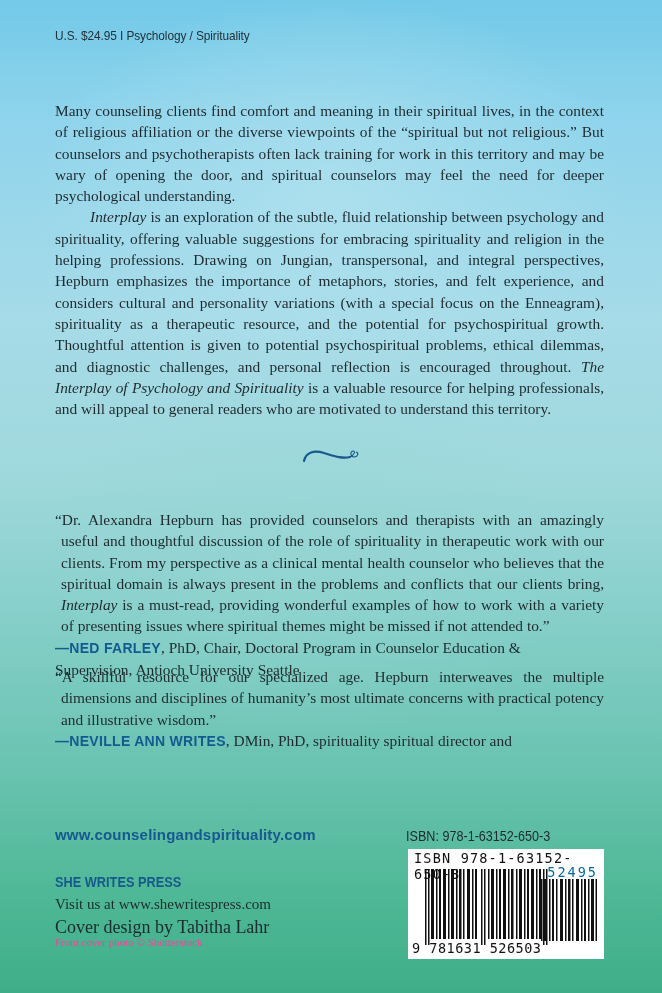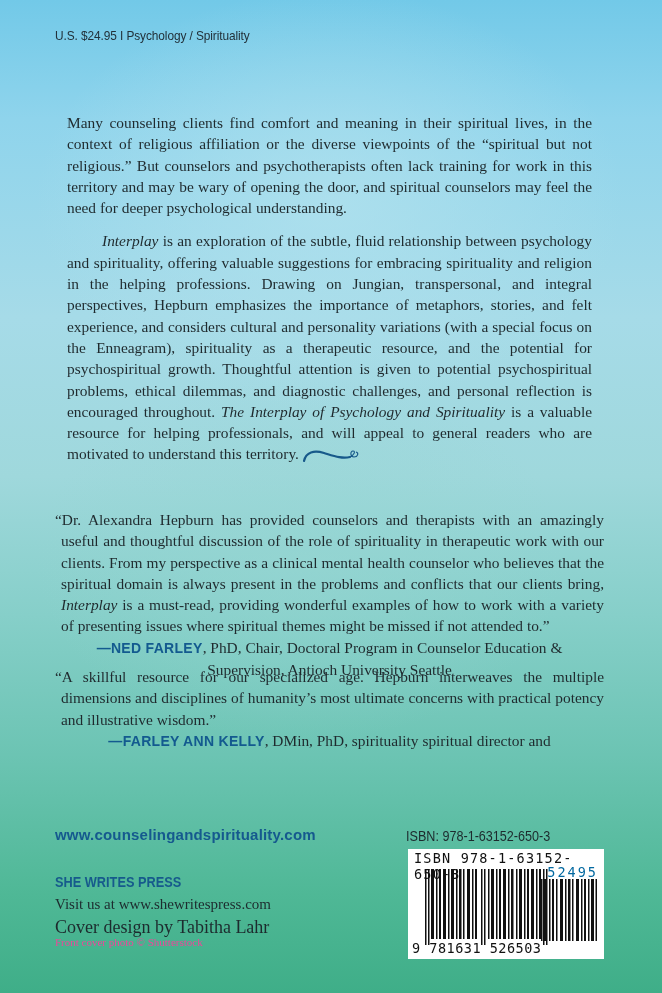--- a/index.html
+++ b/index.html
@@ -18,30 +18,30 @@
     }
     #price {
       left: 55px; top: 28px; font-size: 13.5px; color: #22313a;
       letter-spacing: -0.1px; transform: scaleX(0.88); transform-origin: left top;
     }
     #blurb {
       left: 55px; top: 100px; width: 549px;
       font-size: 15.4px; line-height: 21.3px; text-align: justify;
       color: #1f2a2e;
     }
-    #blurb p { margin: 12px; }
+    #blurb p { margin: 0; }
     #blurb p.indent { text-indent: 35px; }
     #flourish { left: 300px; top: 442px; width: 64px; height: 22px; }
     .quote {
       font-size: 15.4px; line-height: 21.3px; text-align: justify; color: #1f2a2e;
     }
     .quote p { margin: 0; padding-left: 6px; text-indent: -6px; }
     #quote1 { left: 55px; top: 509px; width: 549px; }
     #quote2 { left: 55px; top: 666px; width: 549px; }
-    .attrib { text-align: center; margin: 0; }
+    .attrib { text-align: left; margin: 0; }
     .attrib .name {
       font-family: "Liberation Sans", "DejaVu Sans", sans-serif;
       font-weight: bold; color: #135a8f; letter-spacing: 0.3px;
       font-size: 14px;
     }
     #website {
       left: 55px; top: 826px; font-size: 15px; font-weight: bold; color: #15598e;
       font-family: "Liberation Sans", "DejaVu Sans", sans-serif; letter-spacing: 0.2px;
     }
     #press {
@@ -92,21 +92,21 @@
 </svg>
 
 <div class="abs quote" id="quote1">
   <p><span>“Dr. Alexandra Hepburn has provided counselors and therapists with an amazingly useful and thoughtful discussion of the role of spirituality in therapeutic work with our clients. From my perspective as a clinical mental health counselor who believes that the spiritual domain is always present in the problems and conflicts that our clients bring, </span><i>Interplay</i><span> is a must-read, providing wonderful examples of how to work with a variety of presenting issues where spiritual themes might be missed if not attended to.”</span></p>
   <p class="attrib"><span class="name">—NED FARLEY</span><span>, PhD, Chair, Doctoral Program in Counselor Education &amp;</span></p>
   <p class="attrib">Supervision, Antioch University Seattle</p>
 </div>
 
 <div class="abs quote" id="quote2">
   <p>“A skillful resource for our specialized age. Hepburn interweaves the multiple dimensions and disciplines of humanity’s most ultimate concerns with practical potency and illustrative wisdom.”</p>
-  <p class="attrib"><span class="name">—FARLEY ANN KELLY</span><span>, DMin, PhD, spirituality spiritual director and</span></p>
+  <p class="attrib"><span class="name">—NEVILLE ANN WRITES</span><span>, DMin, PhD, spirituality spiritual director and</span></p>
 </div>
 
 <div class="abs" id="website">www.counselingandspirituality.com</div>
 
 <div class="abs" id="press">SHE WRITES PRESS</div>
 <div class="abs" id="visit">Visit us at www.shewritespress.com</div>
 <div class="abs" id="design">Cover design by Tabitha Lahr</div>
 <div class="abs" id="photo">Front cover photo © Shutterstock</div>
 
 <div class="abs" id="isbn-label">ISBN: 978-1-63152-650-3</div>

